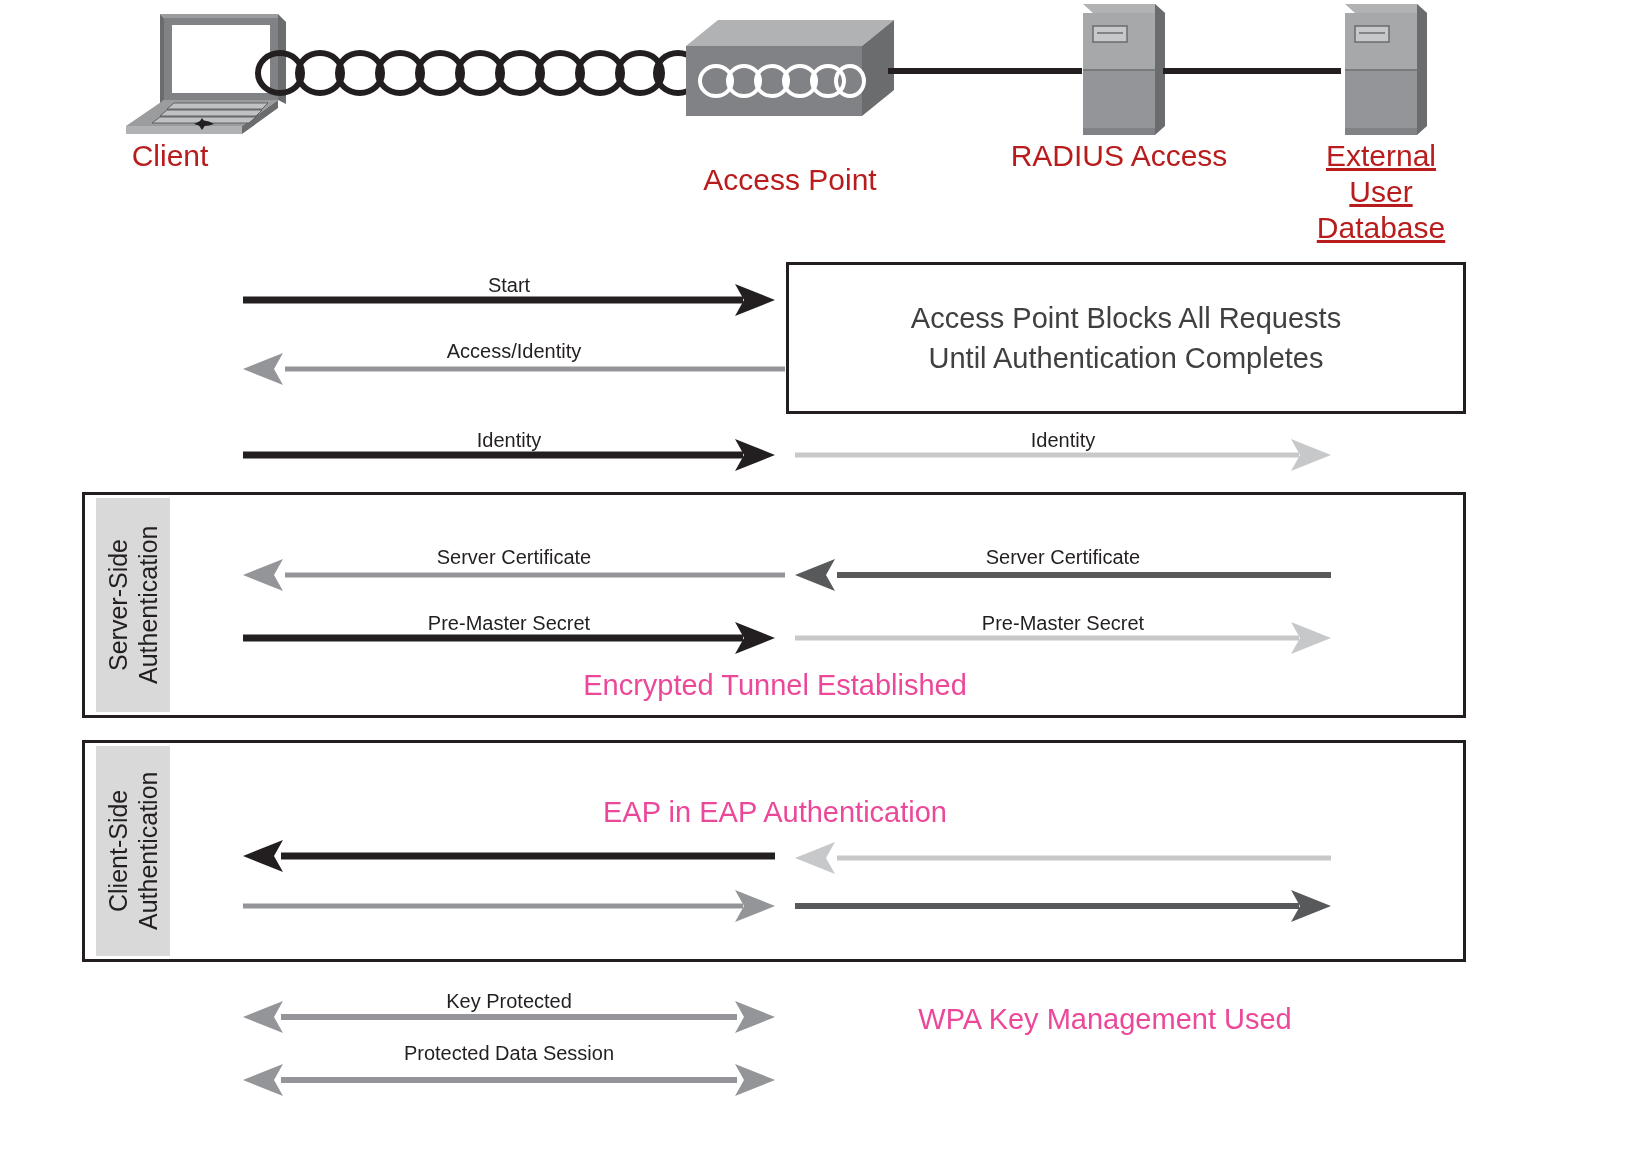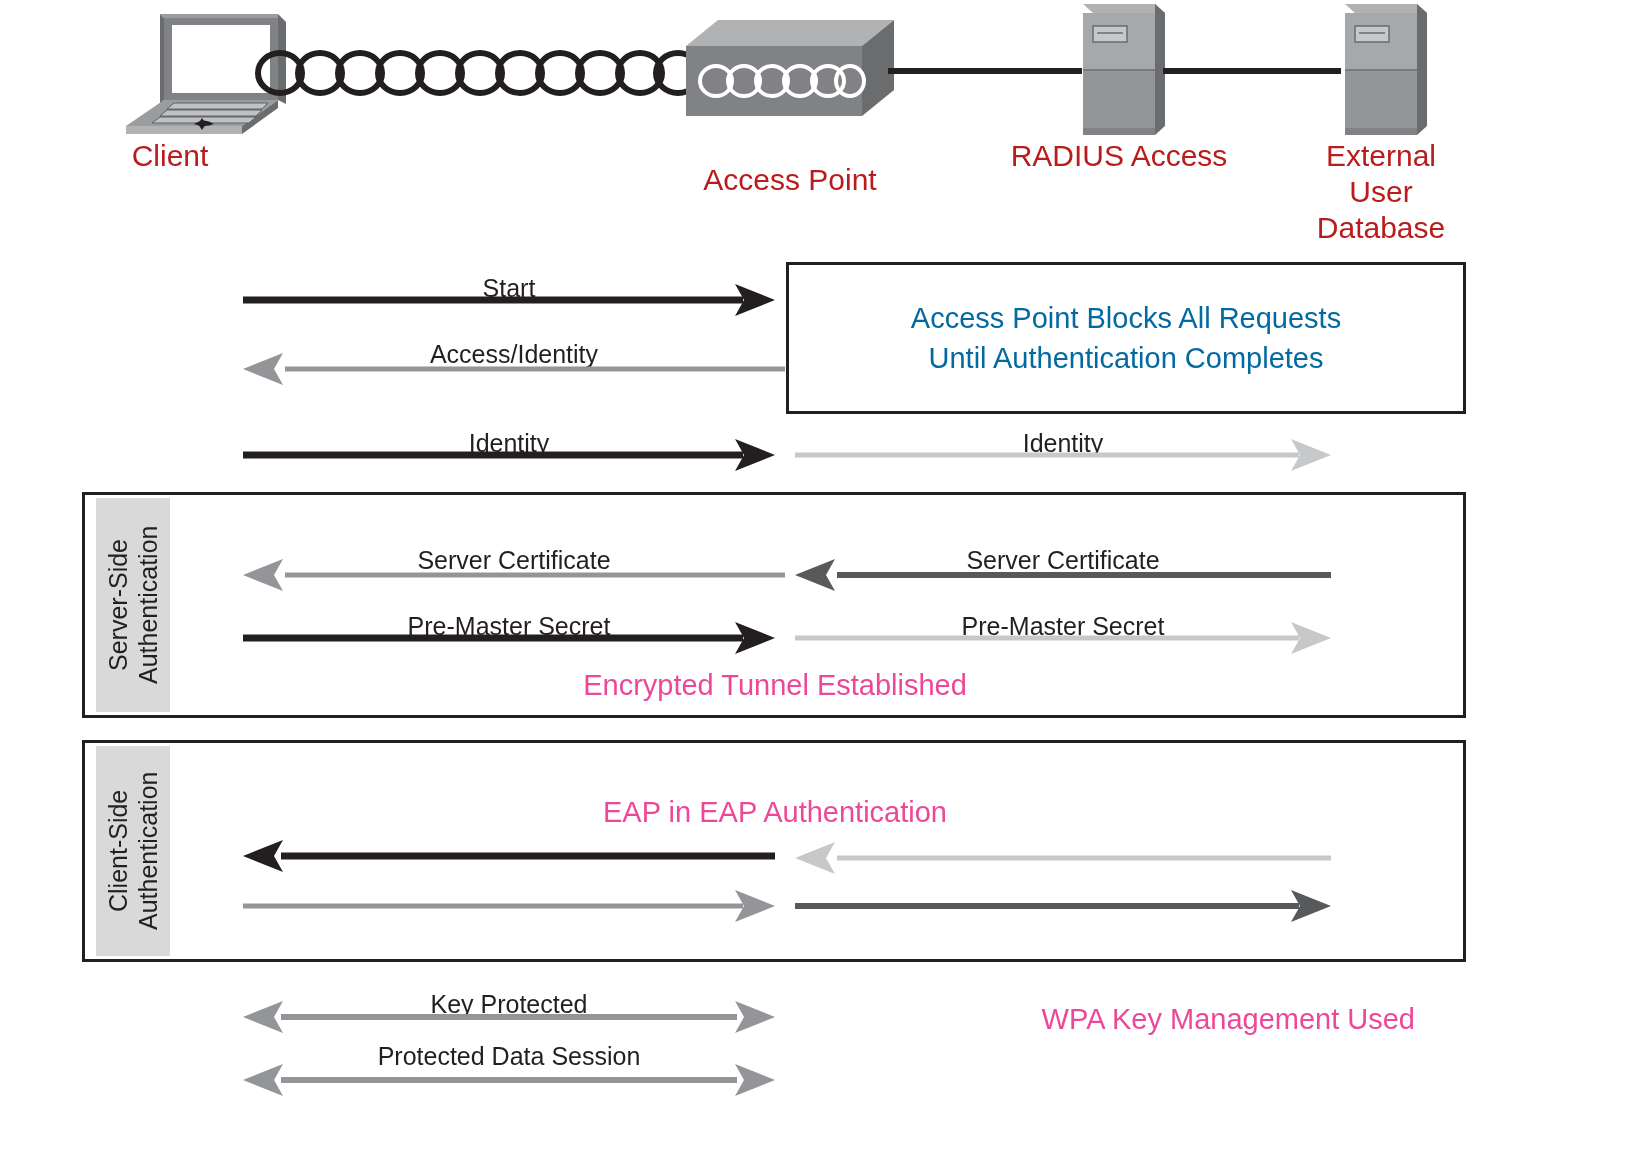--- a/index.html
+++ b/index.html
@@ -6,30 +6,30 @@
   body{
     width:1648px;height:1175px;position:relative;overflow:hidden;
     font-family:"Liberation Sans", sans-serif;color:#231f20;
   }
   .abs{position:absolute;}
   .nodelabel{
     position:absolute;text-align:center;font-size:30px;line-height:36px;
     color:#b91c1c;white-space:pre-line;
   }
   .arrowlabel{
-    position:absolute;text-align:center;font-size:25px;color:#231f20;
+    position:absolute;text-align:center;font-size:20px;color:#231f20;
     white-space:nowrap;
   }
   .biglabel{
     position:absolute;text-align:center;font-size:29px;color:#ec4899;
     white-space:nowrap;
   }
   .boxtext{
     position:absolute;text-align:center;font-size:29px;line-height:40px;
-    color:#0369a1;white-space:pre-line;
+    color:#404040;white-space:pre-line;
   }
   .sectionbox{
     position:absolute;border:3px solid #231f20;box-sizing:border-box;
     background:transparent;
   }
   .vlabel{
     position:absolute;background:#d9d9d9;color:#231f20;
     font-size:25px;line-height:30px;
     display:flex;align-items:center;justify-content:center;
     writing-mode:vertical-rl;transform:rotate(180deg);
@@ -119,21 +119,21 @@
     <polygon points="10,0 82,0 92,9 20,9" fill="#b0b2b4"></polygon>
     <polygon points="82,0 92,9 92,122 82,131" fill="#6a6c6e"></polygon>
     <rect x="10" y="9" width="72" height="122" fill="#939598"></rect>
     <rect x="10" y="9" width="72" height="58" fill="#a6a8aa"></rect>
     <rect x="20" y="22" width="34" height="16" fill="#c7c8ca" stroke="#6a6c6e" stroke-width="1.5"></rect>
     <line x1="24" y1="29" x2="50" y2="29" stroke="#6a6c6e" stroke-width="1.5"></line>
     <line x1="10" y1="66" x2="82" y2="66" stroke="#6a6c6e" stroke-width="1.5"></line>
     <rect x="10" y="124" width="72" height="7" fill="#808285"></rect>
   </svg>
 </div>
-<div class="nodelabel" style="left:1291px;top:138px;width:180px;">External
+<div class="nodelabel" style="left:1291px;top:138px;width:180px;text-decoration:underline;">External
 User
 Database</div>
 
 <div class="sectionbox" style="left:786px;top:262px;width:680px;height:152px;"></div>
 <div class="boxtext" style="left:786px;top:298px;width:680px;">Access Point Blocks All Requests
 Until Authentication Completes</div>
 
 <div class="arrowlabel" style="left:243px;top:274px;width:532px;">Start</div>
 <div class="abs" style="left:243px;top:282px;width:532px;height:36px;">
   <svg width="532" height="36" viewBox="0 0 532 36">
@@ -240,21 +240,21 @@
 
 <div class="arrowlabel" style="left:243px;top:990px;width:532px;">Key Protected</div>
 <div class="abs" style="left:243px;top:998px;width:532px;height:38px;">
   <svg width="532" height="38" viewBox="0 0 532 38">
     <line x1="38" y1="19" x2="494" y2="19" stroke="#939598" stroke-width="6"></line>
     <path d="M0,19 L40,3 L31,19 L40,35 Z" fill="#939598"></path>
     <path d="M532,19 L492,3 L501,19 L492,35 Z" fill="#939598"></path>
   </svg>
 </div>
 
-<div class="biglabel" style="left:795px;top:1003px;width:620px;text-align:right;">WPA Key Management Used</div>
+<div class="biglabel" style="left:795px;top:1003px;width:620px;text-align:center;">WPA Key Management Used</div>
 
 <div class="arrowlabel" style="left:243px;top:1042px;width:532px;">Protected Data Session</div>
 <div class="abs" style="left:243px;top:1061px;width:532px;height:38px;">
   <svg width="532" height="38" viewBox="0 0 532 38">
     <line x1="38" y1="19" x2="494" y2="19" stroke="#939598" stroke-width="6"></line>
     <path d="M0,19 L40,3 L31,19 L40,35 Z" fill="#939598"></path>
     <path d="M532,19 L492,3 L501,19 L492,35 Z" fill="#939598"></path>
   </svg>
 </div>
 

